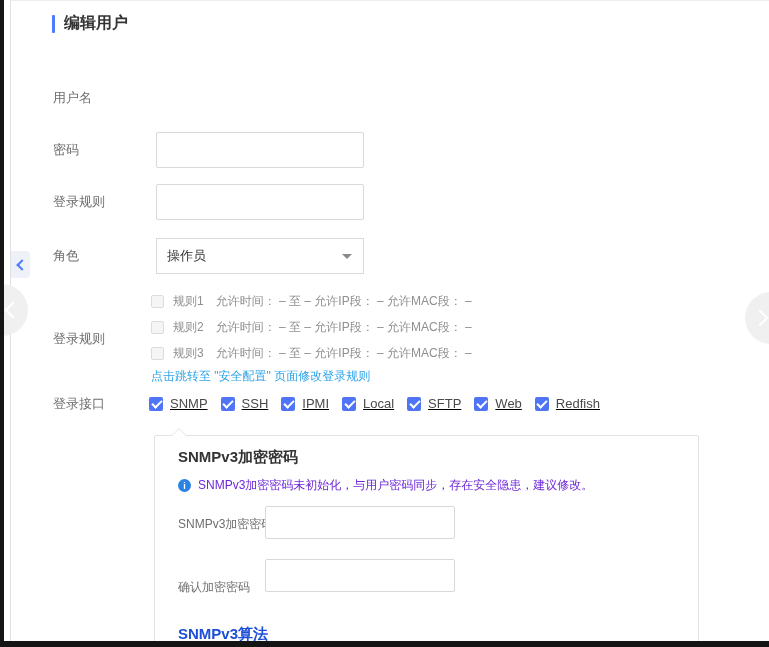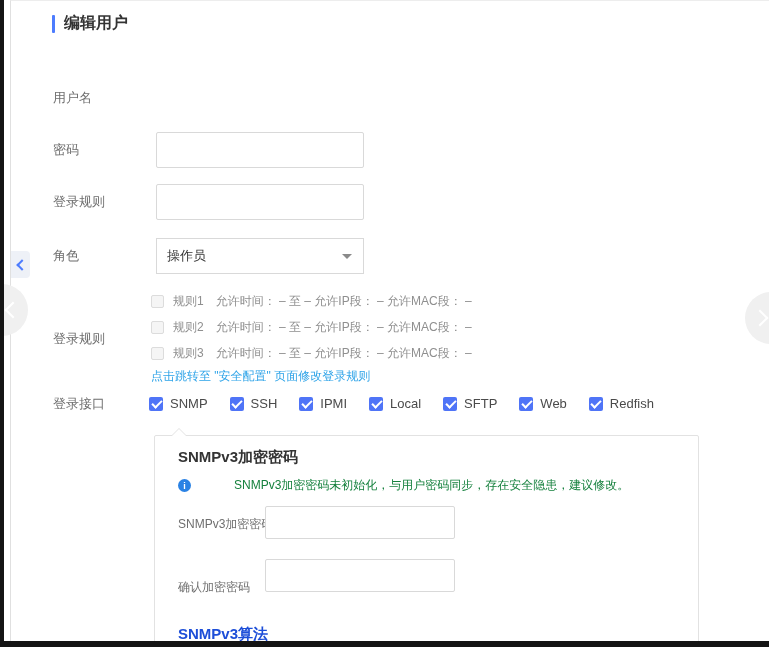--- a/index.html
+++ b/index.html
@@ -32,40 +32,40 @@
   .rules{position:absolute;left:140px;top:287px;}
   .rule-row{display:flex;align-items:center;height:26px;font-size:12px;color:#8f8f8f;}
   .cb-off{width:13px;height:13px;box-sizing:border-box;border:1px solid #dcdcdc;background:#f5f5f5;
           border-radius:2px;margin-right:9px;flex:none;cursor:pointer;}
   .rule-name{margin-right:12px;white-space:nowrap;}
   .rule-detail{white-space:nowrap;}
   .rules-link{position:absolute;left:140px;top:367px;font-size:12px;color:var(--link,#2da3e8);
               text-decoration:none;cursor:pointer;white-space:nowrap;}
 
   
-  .ifaces{position:absolute;left:138px;top:395px;display:flex;gap:22px;}
+  .ifaces{position:absolute;left:138px;top:395px;display:flex;gap:13px;text-decoration:underline;}
   .iface{display:flex;align-items:center;font-size:13px;color:#4a4a4a;cursor:pointer;}
   .cb-on{width:14px;height:14px;background:var(--checkbox,#4f74f7);border-radius:2px;
          margin-right:7px;position:relative;flex:none;}
   .cb-on::after{content:"";position:absolute;left:4.5px;top:1.5px;width:4px;height:8px;
                 border-right:2px solid #fff;border-bottom:2px solid #fff;transform:rotate(45deg);}
 
   
   .panel{position:absolute;left:143px;top:434px;width:545px;height:218px;background:#fff;
          border:1px solid #e2e2e2;border-radius:2px;box-sizing:border-box;}
   .panel::before{content:"";position:absolute;top:-16px;left:16px;border:8px solid transparent;
                  border-bottom-color:#e2e2e2;}
   .panel::after{content:"";position:absolute;top:-14px;left:17px;border:7px solid transparent;
                 border-bottom-color:#fff;}
   .panel-title{position:absolute;left:23px;top:12px;font-size:15px;font-weight:600;color:#333;}
   .notice{position:absolute;left:23px;top:41px;display:flex;align-items:center;}
   .info-icon{width:13px;height:13px;border-radius:50%;background:var(--info,#2a82e4);color:#fff;
              font-size:9px;font-weight:bold;display:flex;align-items:center;justify-content:center;
              margin-right:7px;flex:none;font-style:normal;}
-  .notice .n-text{font-size:12px;color:#15803d;white-space:nowrap;margin-left:36px;}
+  .notice .n-text{font-size:12px;color:#6d28d9;white-space:nowrap;}
   .p-label{position:absolute;left:23px;font-size:12px;color:#6e6e6e;line-height:16px;}
   .p-input{position:absolute;left:110px;width:190px;height:33px;box-sizing:border-box;
            border:1px solid #d9d9d9;border-radius:2px;font-size:13px;color:#333;padding:0 10px;
            outline:none;background:#fff;font-family:"Liberation Sans","DejaVu Sans",sans-serif;}
   .algo-title{position:absolute;left:23px;top:189px;font-size:15px;font-weight:600;color:#1d4ed8;}
 
   
   .collapse-tab{position:absolute;left:11px;top:251px;width:19px;height:27px;background:#eef1f7;
                 border-radius:0 4px 4px 0;display:flex;align-items:center;justify-content:center;
                 cursor:pointer;z-index:4;}

